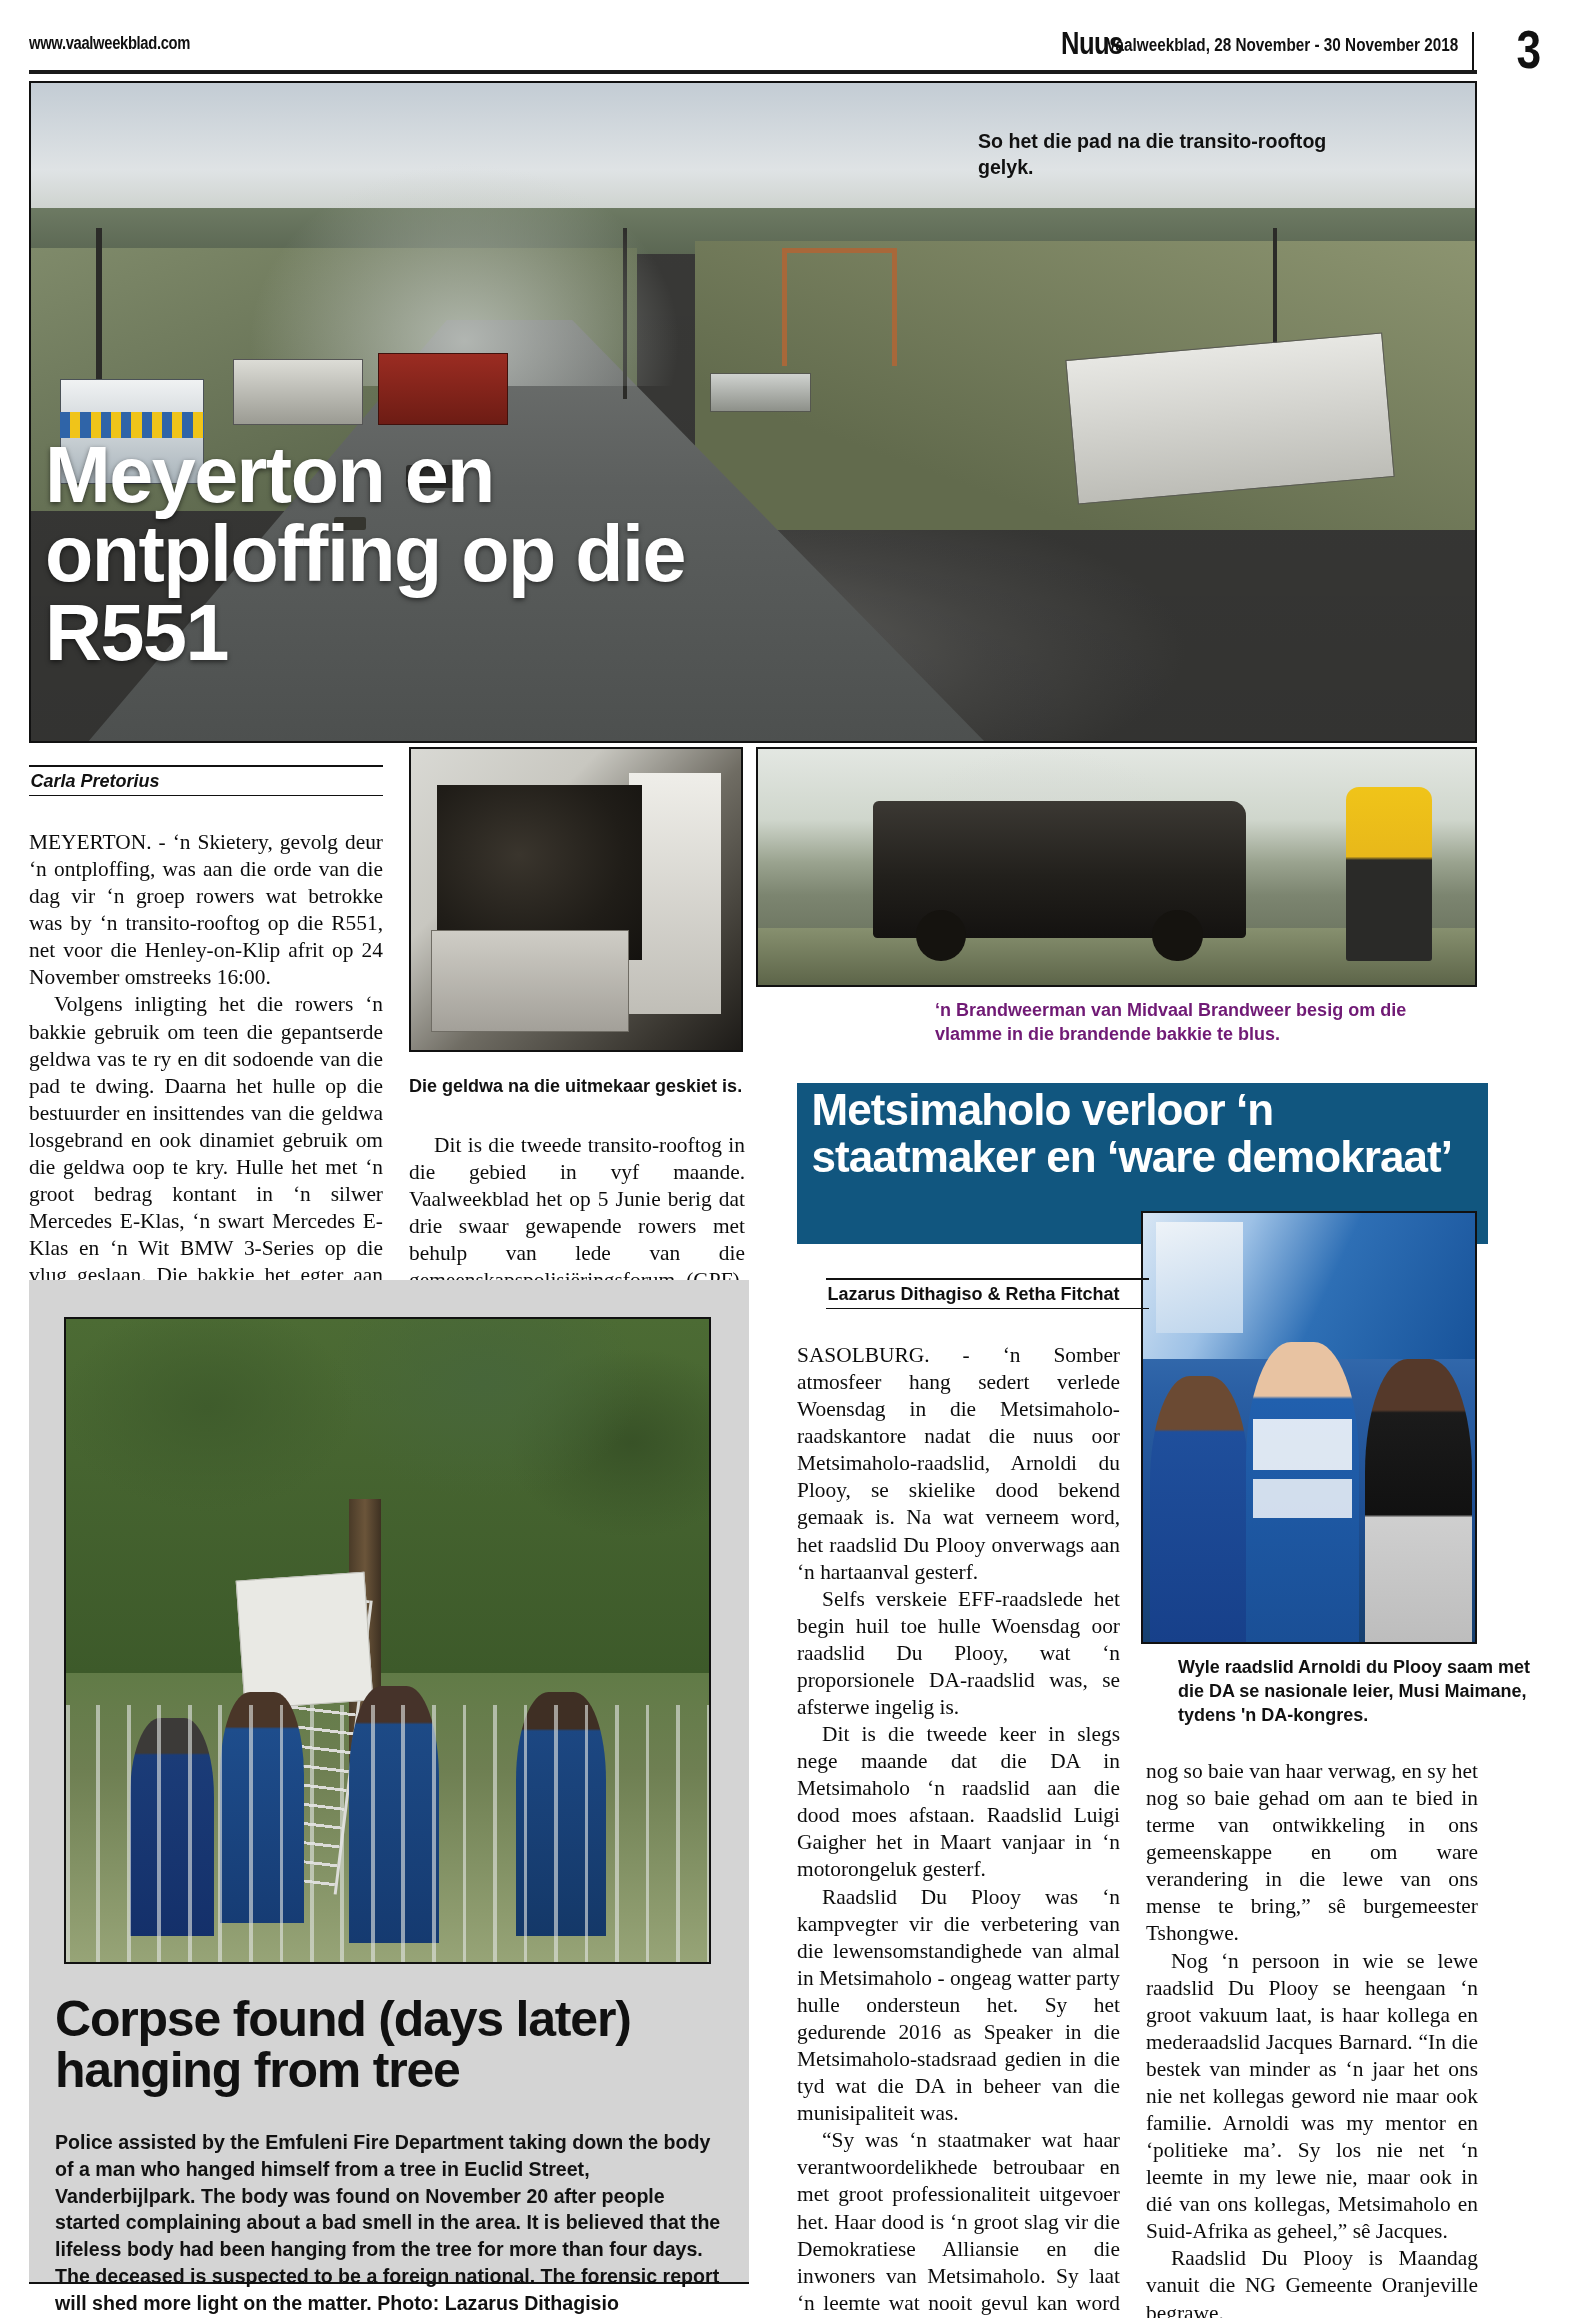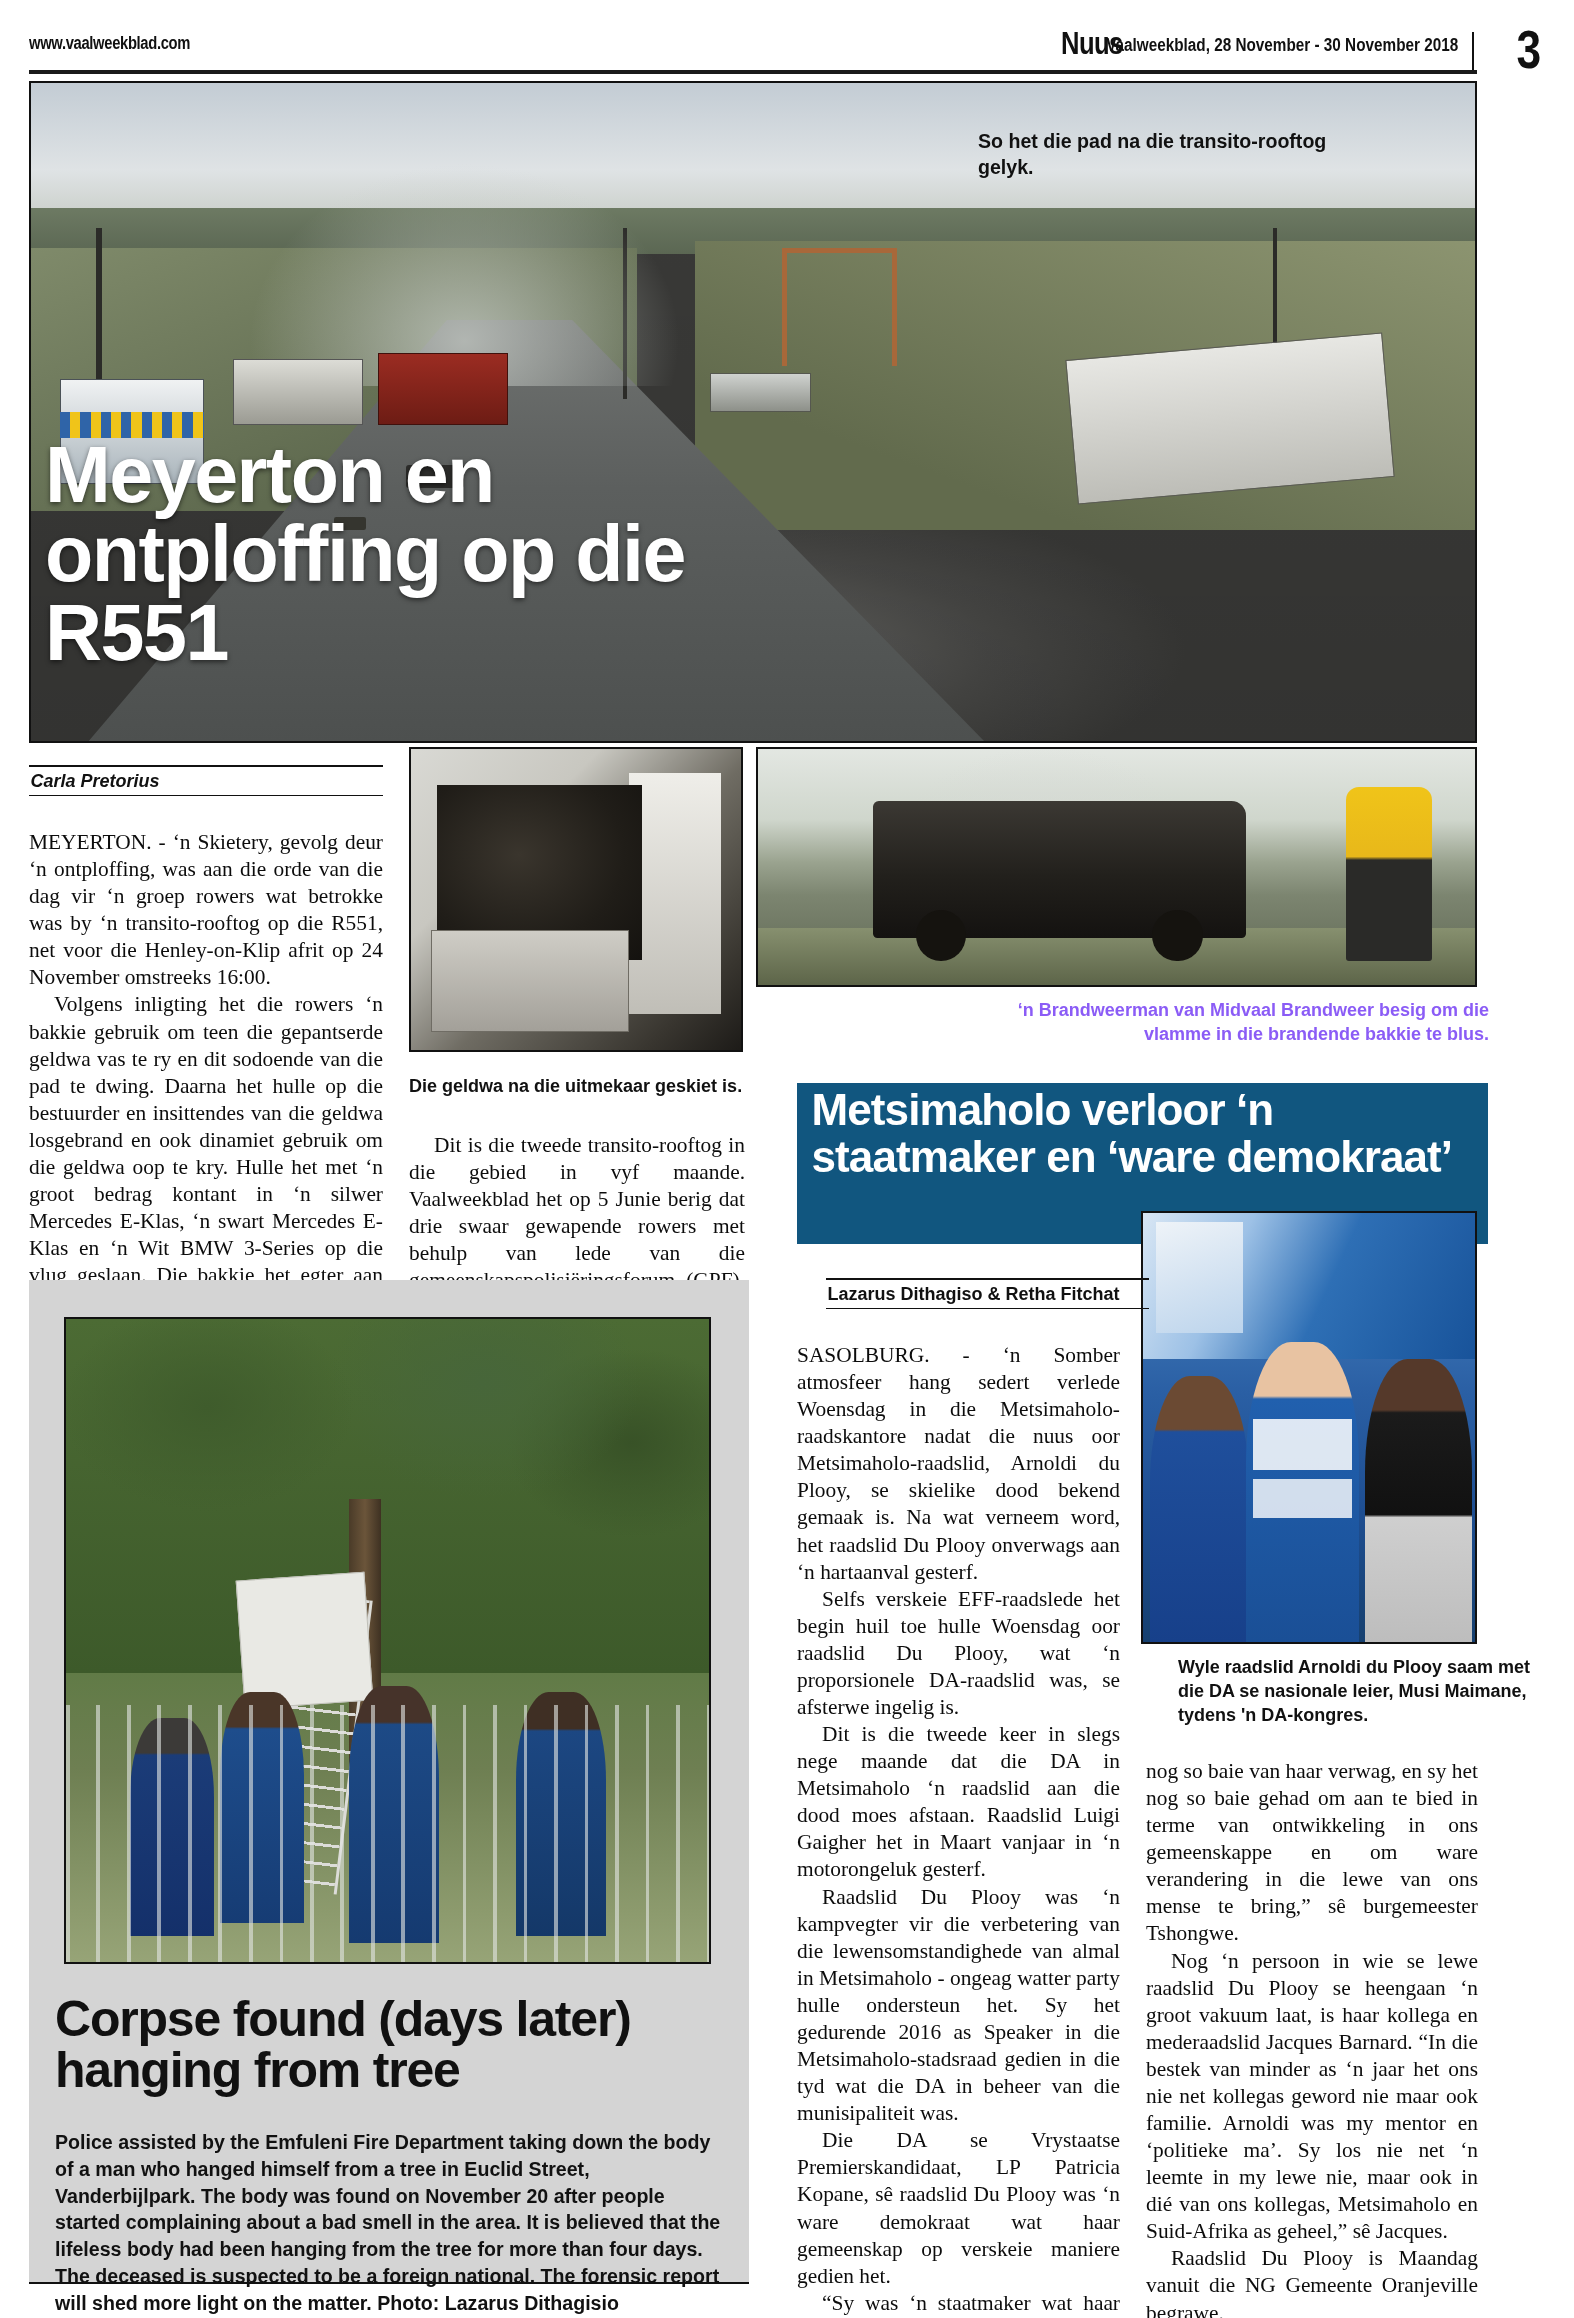--- a/index.html
+++ b/index.html
@@ -188,23 +188,23 @@
     position:absolute; right:6%; top:16%; width:12%; height:74%;
     background:linear-gradient(to bottom,#f0c419 0%,#e8b81a 40%,#2a2a28 42%,#2a2a28 100%);
     border-radius:13px 13px 2.9px 2.9px;
   }
   #bakkie-photo .grass {
     position:absolute; left:0; bottom:0; width:100%; height:24%;
     background:linear-gradient(to bottom,#87906f,#5d6549);
   }
 
   .bakkie-caption {
-    position:absolute; left:980px; top:998px; width:509px;
-    font-family:"Liberation Sans", sans-serif;
-    font-size:18px; font-weight:700; line-height:1.34; color:#8b5cf6;text-align:right;
+    position:absolute; left:935px; top:998px; width:509px;
+    font-family:"Liberation Sans", sans-serif;
+    font-size:18px; font-weight:700; line-height:1.34; color:#701a75;
   }
 
   
   .byline-box {
     position:absolute;
     border-top:2.2px solid #111; border-bottom:1.5px solid #111;
   }
   .byline-box .name {
     font-family:"Liberation Sans", sans-serif;
     font-size:18px; font-weight:700; color:#111;
@@ -451,21 +451,20 @@
 
 <div class="byline-box" id="byline-lazarus">
   <div class="name">Lazarus Dithagiso &amp; Retha Fitchat</div>
 </div>
 
 <div class="bodycol" id="mets-col1">
   <p class="first">SASOLBURG. - ‘n Somber atmosfeer hang sedert verlede Woensdag in die Metsimaholo-raadskantore nadat die nuus oor Metsimaholo-raadslid, Arnoldi du Plooy, se skielike dood bekend gemaak is. Na wat verneem word, het raadslid Du Plooy onverwags aan ‘n hartaanval gesterf.</p>
   <p>Selfs verskeie EFF-raadslede het begin huil toe hulle Woensdag oor raadslid Du Plooy, wat ‘n proporsionele DA-raadslid was, se afsterwe ingelig is.</p>
   <p>Dit is die tweede keer in slegs nege maande dat die DA in Metsimaholo ‘n raadslid aan die dood moes afstaan. Raadslid Luigi Gaigher het in Maart vanjaar in ‘n motorongeluk gesterf.</p>
   <p>Raadslid Du Plooy was ‘n kampvegter vir die verbetering van die lewensomstandighede van almal in Metsimaholo - ongeag watter party hulle ondersteun het. Sy het gedurende 2016 as Speaker in die Metsimaholo-stadsraad gedien in die tyd wat die DA in beheer van die munisipaliteit was.</p>
-  <p>Die DA se Vrystaatse Premierskandidaat, LP Patricia Kopane, sê raadslid Du Plooy was ‘n ware demokraat wat haar gemeenskap op verskeie maniere gedien het.</p>
   <p>“Sy was ‘n staatmaker wat haar verantwoordelikhede betroubaar en met groot professionaliteit uitgevoer het. Haar dood is ‘n groot slag vir die Demokratiese Alliansie en die inwoners van Metsimaholo. Sy laat ‘n leemte wat nooit gevul kan word nie,” sê Kopane.</p>
 
 </div>
 
 <div class="bodycol" id="mets-col2">
   <p class="first">nog so baie van haar verwag, en sy het nog so baie gehad om aan te bied in terme van ontwikkeling in ons gemeenskappe en om ware verandering in die lewe van ons mense te bring,” sê burgemeester Tshongwe.</p>
   <p>Nog ‘n persoon in wie se lewe raadslid Du Plooy se heengaan ‘n groot vakuum laat, is haar kollega en mederaadslid Jacques Barnard. “In die bestek van minder as ‘n jaar het ons nie net kollegas geword nie maar ook familie. Arnoldi was my mentor en ‘politieke ma’. Sy los nie net ‘n leemte in my lewe nie, maar ook in dié van ons kollegas, Metsimaholo en Suid-Afrika as geheel,” sê Jacques.</p>
   <p>Raadslid Du Plooy is Maandag vanuit die NG Gemeente Oranjeville begrawe.</p>
 
 </div>

